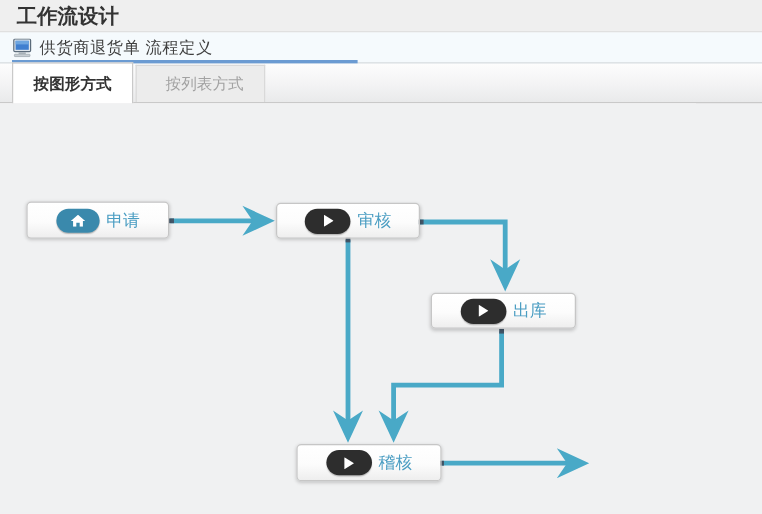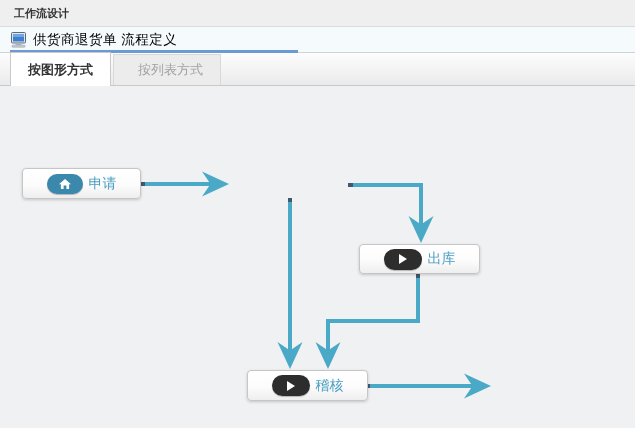--- a/index.html
+++ b/index.html
@@ -6,29 +6,29 @@
   html,body { width:635px; height:428px; overflow:hidden; }
   body {
     font-family:"Liberation Sans","DejaVu Sans",sans-serif;
     background:#f0f1f2; position:relative;
   }
   
   .app-header {
     height:27px; background:#efefef; border-bottom:1px solid #dcdcdc;
     display:flex; align-items:center; padding-left:14px;
   }
-  .app-header .title { font-size:11px; font-weight:bold; color:#333; }
+  .app-header .title { font-size:17px; font-weight:bold; color:#333; }
 
   
   .doc-bar {
     position:relative; height:26px; background:#f5fafd;
     border-bottom:1px solid #cfd4d8;
     display:flex; align-items:center; padding-left:10px;
   }
-  .doc-bar .doc-title { font-size:13.5px; color:#000000; margin-left:6px; letter-spacing:0.5px; }
+  .doc-bar .doc-title { font-size:13.5px; color:#404040; margin-left:6px; letter-spacing:0.5px; }
   .doc-underline {
     position:absolute; left:10px; bottom:-1px; width:288px; height:3px;
     background:#6b9bd2;
   }
   .computer-icon { width:17px; height:16px; display:inline-block; }
 
   
   .tab-bar {
     position:relative; height:33px;
     background:linear-gradient(180deg,#fdfdfd 0%,#f3f3f4 55%,#e9eaeb 100%);
@@ -137,20 +137,28 @@
 
   <div class="flow-node n-apply">
     <span class="badge teal">
       <svg width="12" height="10" viewBox="0 0 12 10">
         <path d="M6 0 L12 5.2 H10.1 V10 H7.4 V6.6 H4.6 V10 H1.9 V5.2 H0 Z" fill="#ffffff"></path>
       </svg>
     </span>
     <span class="node-label">申请</span>
   </div>
 
+  <div class="flow-node n-review">
+    <span class="badge dark">
+      <svg width="9" height="10" viewBox="0 0 9 10">
+        <path d="M1 0 L9 5 L1 10 Z" fill="#ffffff"></path>
+      </svg>
+    </span>
+    <span class="node-label">审核</span>
+  </div>
 
   <div class="flow-node n-audit">
     <span class="badge dark">
       <svg width="9" height="10" viewBox="0 0 9 10">
         <path d="M1 0 L9 5 L1 10 Z" fill="#ffffff"></path>
       </svg>
     </span>
     <span class="node-label">稽核</span>
   </div>
 

